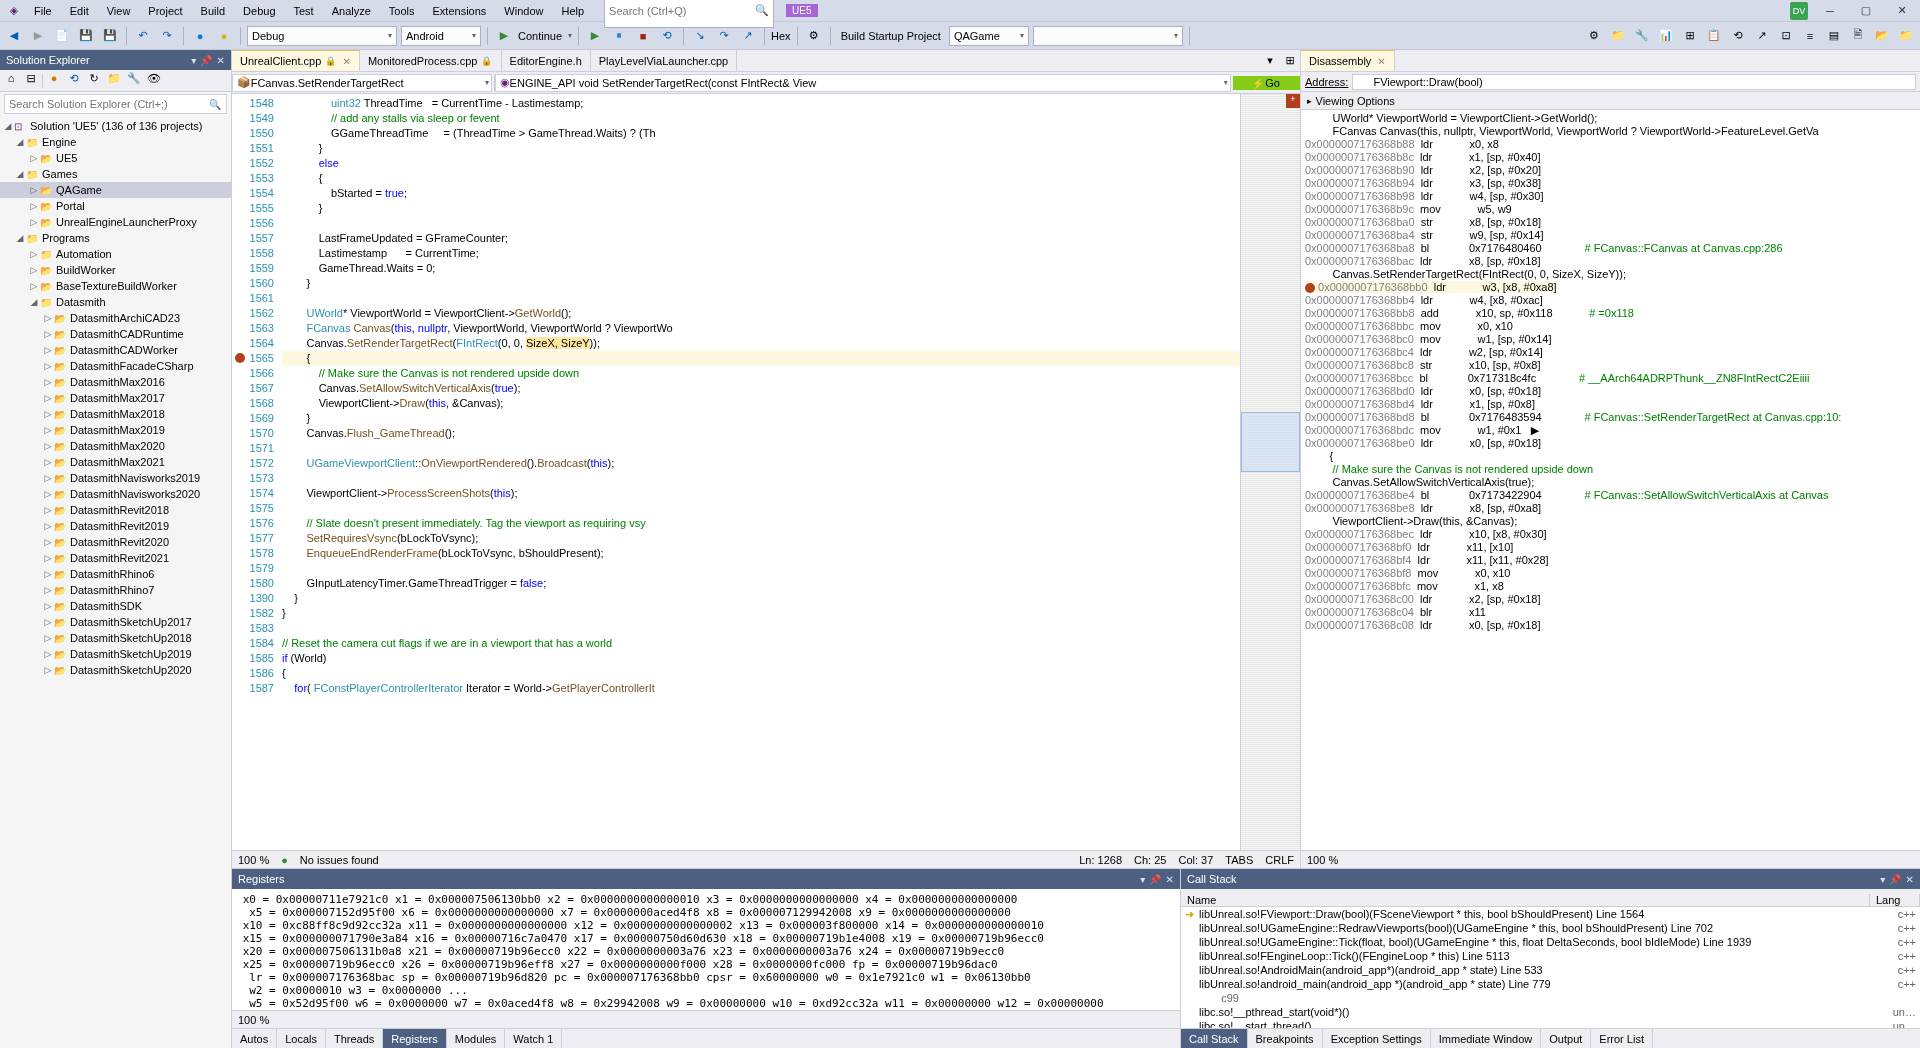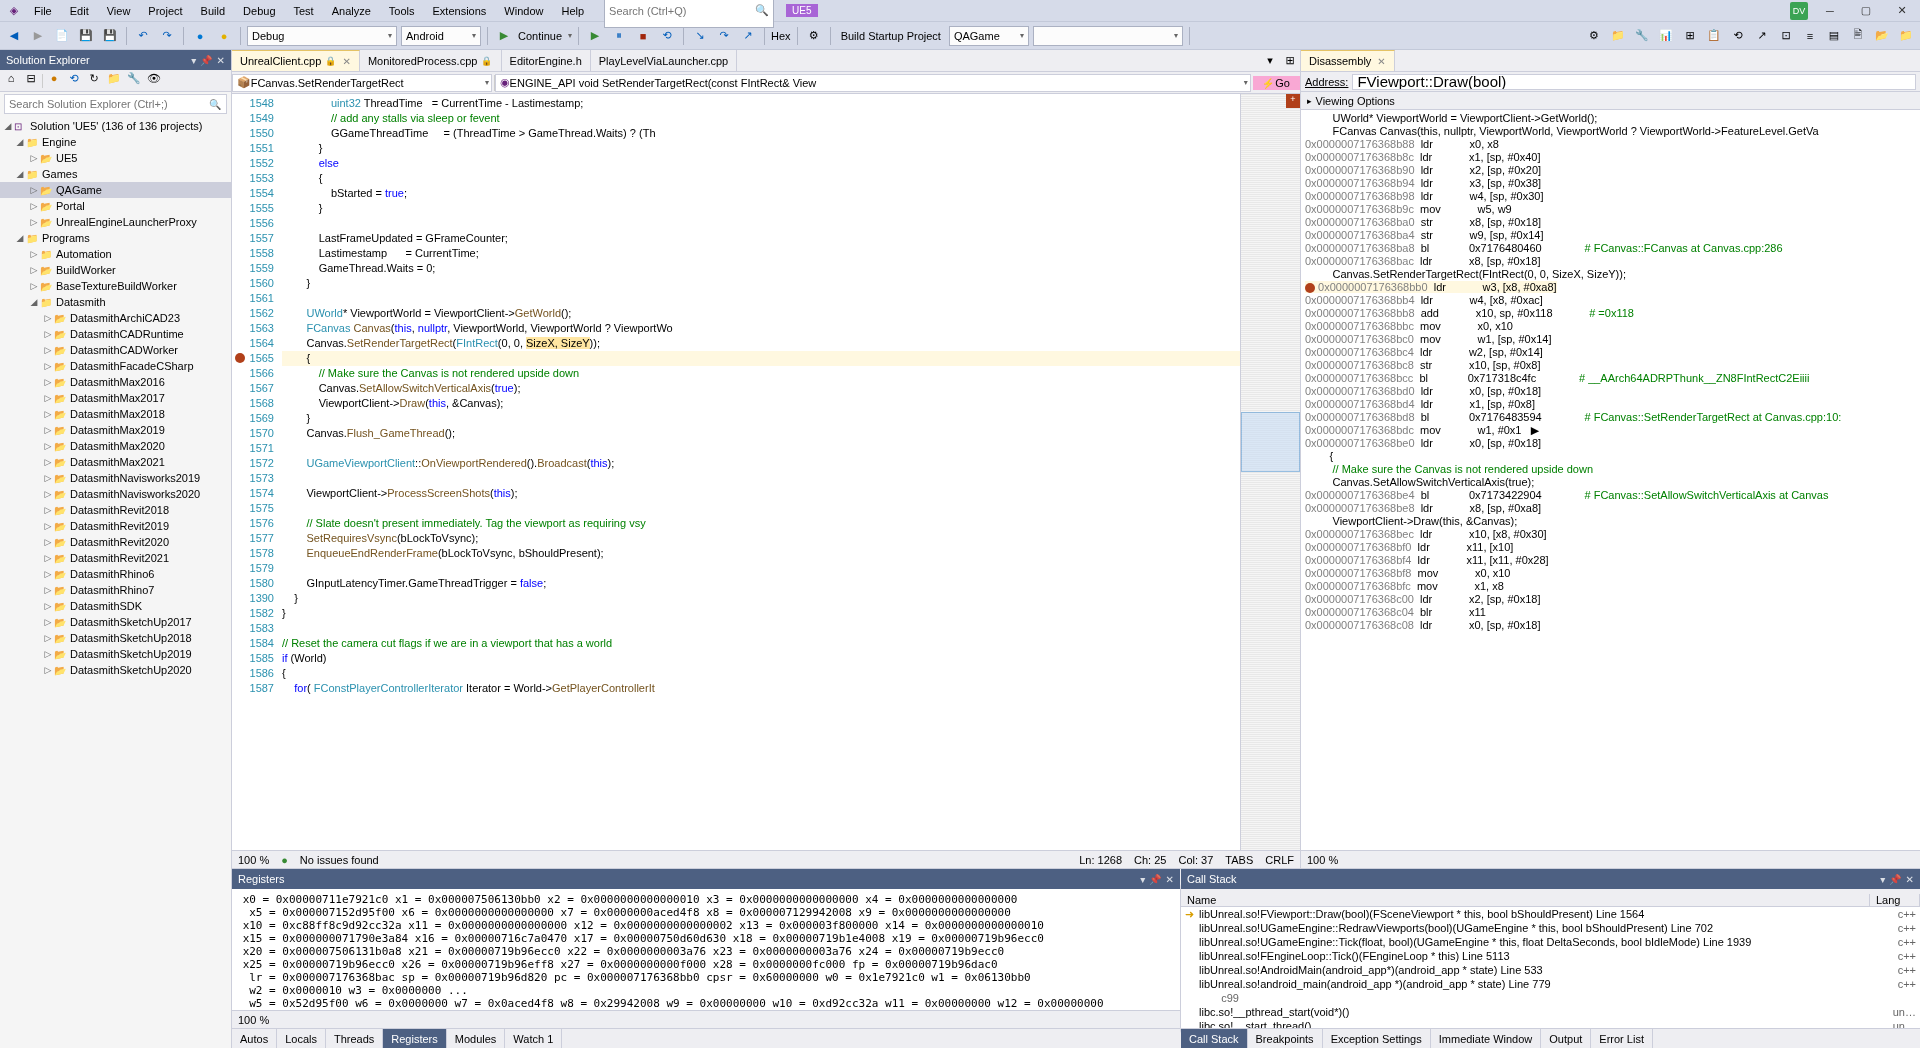--- a/index.html
+++ b/index.html
@@ -53,31 +53,31 @@
 .cm { color: #008000; }
 .typ { color: #2b91af; }
 .fn { color: #74531f; }
 .num { color: #000; }
 .hl-line { background: #fff8e0; }
 .minimap { width: 60px; background: #f0f0f0; border-left: 1px solid #cccedb; position: relative; }
 .status-line { background: #eeeef2; height: 18px; display: flex; align-items: center; border-top: 1px solid #cccedb; padding: 0 6px; font-size: 10px; gap: 12px; }
 
 .right-panel { width: 620px; display: flex; flex-direction: column; border-left: 1px solid #cccedb; }
 .disasm-addr { background: #eeeef2; height: 20px; display: flex; align-items: center; border-bottom: 1px solid #cccedb; padding: 0 4px; }
-.disasm-addr input { flex: 1; border: 1px solid #cccedb; height: 16px; padding: 0 4px; font-size: 15px; margin-left: 4px; }
+.disasm-addr input { flex: 1; border: 1px solid #cccedb; height: 16px; padding: 0 20px; font-size: 11px; margin-left: 4px; }
 .view-opts { background: #eeeef2; height: 18px; display: flex; align-items: center; border-bottom: 1px solid #cccedb; padding: 0 6px; font-size: 11px; }
 .disasm-body { flex: 1; background: #fff; font-family: Consolas, monospace; font-size: 11px; line-height: 13px; padding: 2px 4px; overflow: hidden; white-space: pre; }
 .addr { color: #808080; }
 .d-cm { color: #008000; text-align: right; }
 .d-src { color: #000; }
 
 .bottom { display: flex; height: 180px; border-top: 1px solid #cccedb; }
 .registers-panel { flex: 1; display: flex; flex-direction: column; background: #fff; }
 .reg-body { flex: 1; font-family: Consolas, monospace; font-size: 11px; line-height: 13px; padding: 4px; overflow: hidden; white-space: pre-wrap; }
-.callstack-panel { width: 740px; border-left: 1px solid #cccedb; display: flex; flex-direction: column; background: #fff; border-radius: 21px; }
+.callstack-panel { width: 740px; border-left: 1px solid #cccedb; display: flex; flex-direction: column; background: #fff; }
 .cs-header { background: #eeeef2; height: 18px; display: flex; border-bottom: 1px solid #cccedb; font-size: 11px; align-items: flex-end; }
 .cs-header .col { padding: 0 6px; border-right: 1px solid #cccedb; }
 .cs-body { flex: 1; overflow: auto; }
 .cs-row { display: flex; height: 14px; align-items: center; font-size: 11px; padding: 0 4px; }
 .cs-row .arrow { width: 14px; color: #d89e00; }
 .cs-row .name { flex: 1; white-space: nowrap; overflow: hidden; }
 .cs-row .lang { width: 40px; text-align: right; color: #666; }
 
 .bottom-tabs { background: #eeeef2; height: 20px; display: flex; align-items: flex-end; border-top: 1px solid #cccedb; }
 .bottom-tab { padding: 0 8px; height: 100%; display: flex; align-items: center; font-size: 11px; border-right: 1px solid #cccedb; cursor: pointer; }
@@ -409,21 +409,21 @@
         <div class="nav-bar">
           <div class="nav-combo" style="width:260px">
             <span style="color:#005dba">📦 </span>
               <span>FCanvas.SetRenderTargetRect</span>
           </div>
           <span style="width:1px;height:16px;background:#ccc"></span>
           <div class="nav-combo" style="flex:1">
             <span style="color:#68217a">◉ </span>
               <span>ENGINE_API void SetRenderTargetRect(const FIntRect&amp; View</span>
           </div>
-          <span style="background:#f9a8d4;color:#000;padding:1px 10px;font-size:10px">⚡<span>Go</span></span>
+          <span style="background:#84cc16;color:#000;padding:1px 20px;font-size:10px">⚡<span>Go</span></span>
         </div>
         <div class="code-area">
           <div class="bp-col" id="bpcol">
               <span class="breakpoint bp" style="top:259px"></span>
             </div>
           <div class="gutter" id="gutter">
               <div>1548</div>
               <div>1549</div>
               <div>1550</div>
               <div>1551</div>

